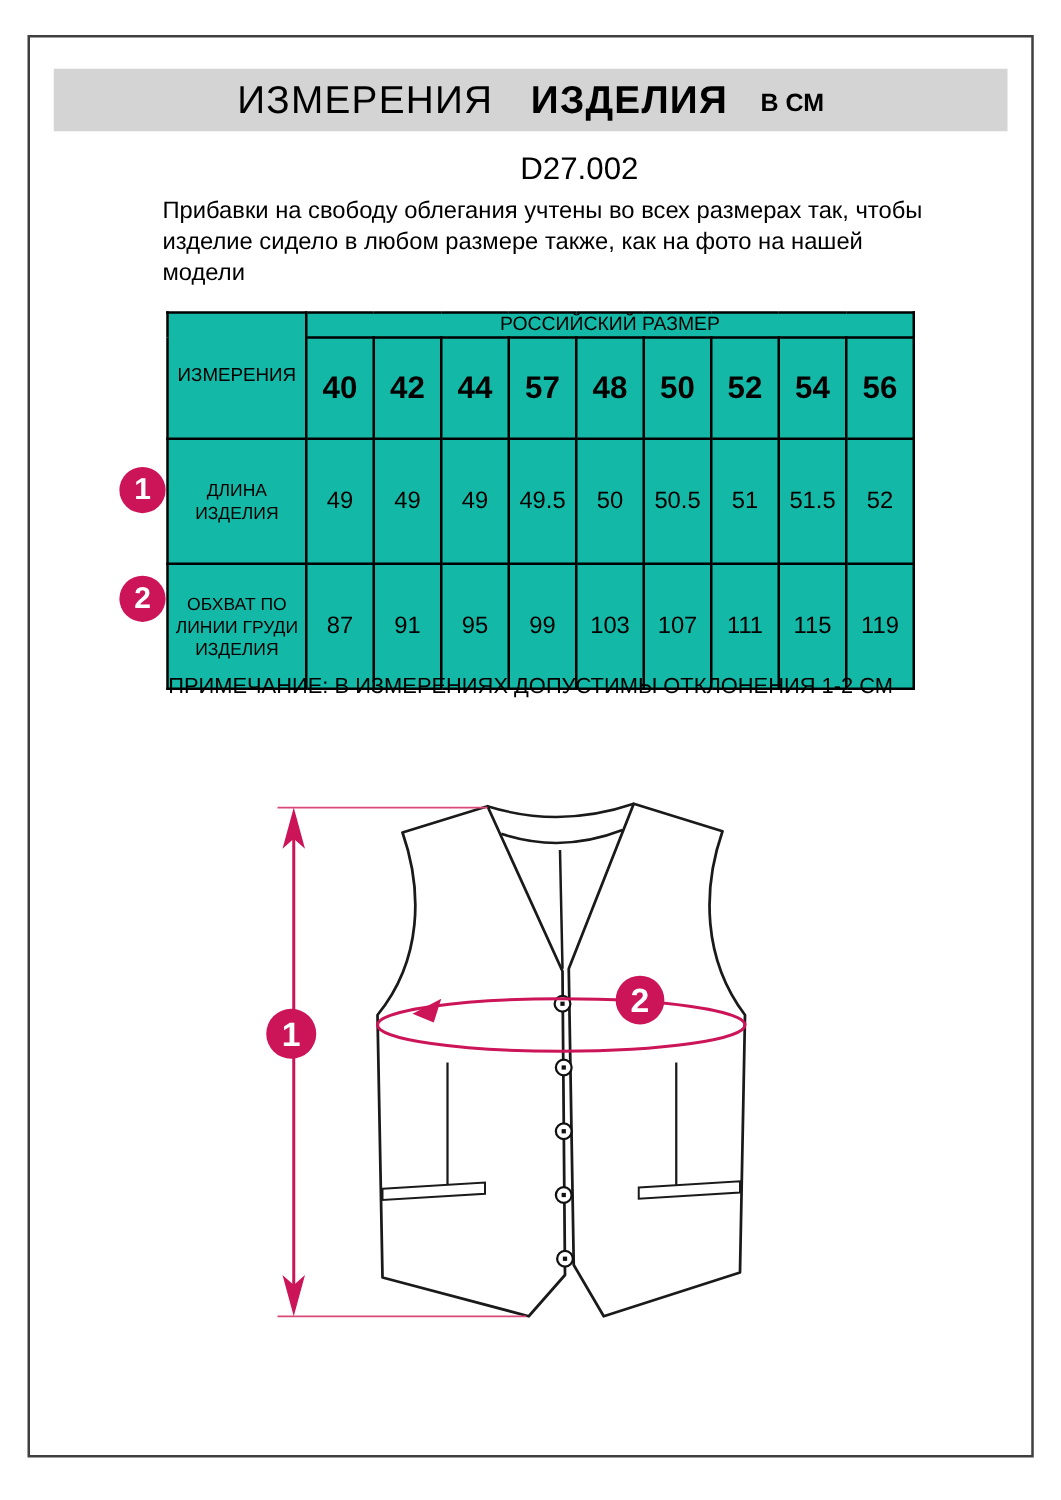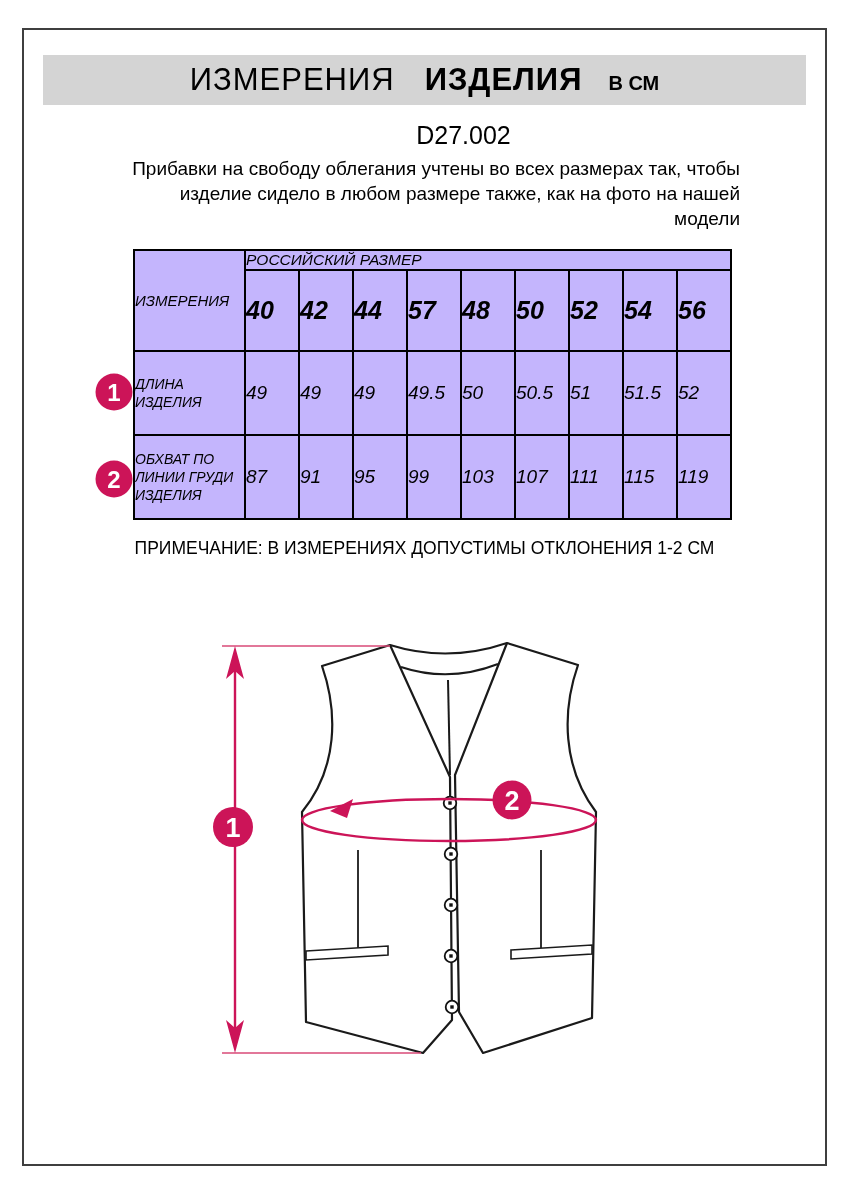--- a/index.html
+++ b/index.html
@@ -17,37 +17,36 @@
     display:flex;align-items:baseline;justify-content:center;
   }
   .banner .t1{font-size:31px;font-weight:400;letter-spacing:1px;align-self:center;}
   .banner .t2{font-size:31px;font-weight:700;letter-spacing:1px;margin-left:30px;align-self:center;}
   .banner .t3{font-size:20px;font-weight:700;margin-left:26px;align-self:center;padding-top:6px;}
   .model{
     position:absolute;left:0;top:121px;width:849px;
     text-align:center;font-size:25px;font-weight:400;padding-left:39px;
   }
   .intro{
-    position:absolute;left:120px;top:156px;width:620px;margin:0;
-    text-align:right;font-size:19px;line-height:1.32;
+    position:absolute;left:130px;top:156px;width:620px;margin:0;
+    text-align:left;font-size:19px;line-height:1.32;
   }
   table.size-table{
     position:absolute;left:133px;top:249px;
     border-collapse:collapse;table-layout:fixed;
   }
   table.size-table td{
-    border:2px solid #000;vertical-align:middle;padding:0;
-    background:#c4b5fd;
-    font-style:italic;
+    border:2px solid #000;text-align:center;vertical-align:middle;padding:0;
+    background:#14b8a6;
   }
   td.meas-head{font-size:15px;}
   td.size-head{font-size:15.5px;height:17px;}
   td.size-cell{font-size:25px;font-weight:700;}
   tr.sizes-row{height:81px;margin-top:32px;}
-  tr.data-row{height:84px;}
+  tr.data-row{height:100px;}
   td.label-cell{font-size:14px;line-height:1.3;padding:0 3px;}
   td.value-cell{font-size:19px;}
   .badge{
     position:absolute;width:37px;height:37px;border-radius:50%;
     background:#cc1458;color:#fff;font-size:24px;font-weight:700;
     display:flex;align-items:center;justify-content:center;
     transform:translate(-50%,-50%);
   }
   .badge-row1{left:114px;top:392px;}
   .badge-row2{left:114px;top:479px;}

